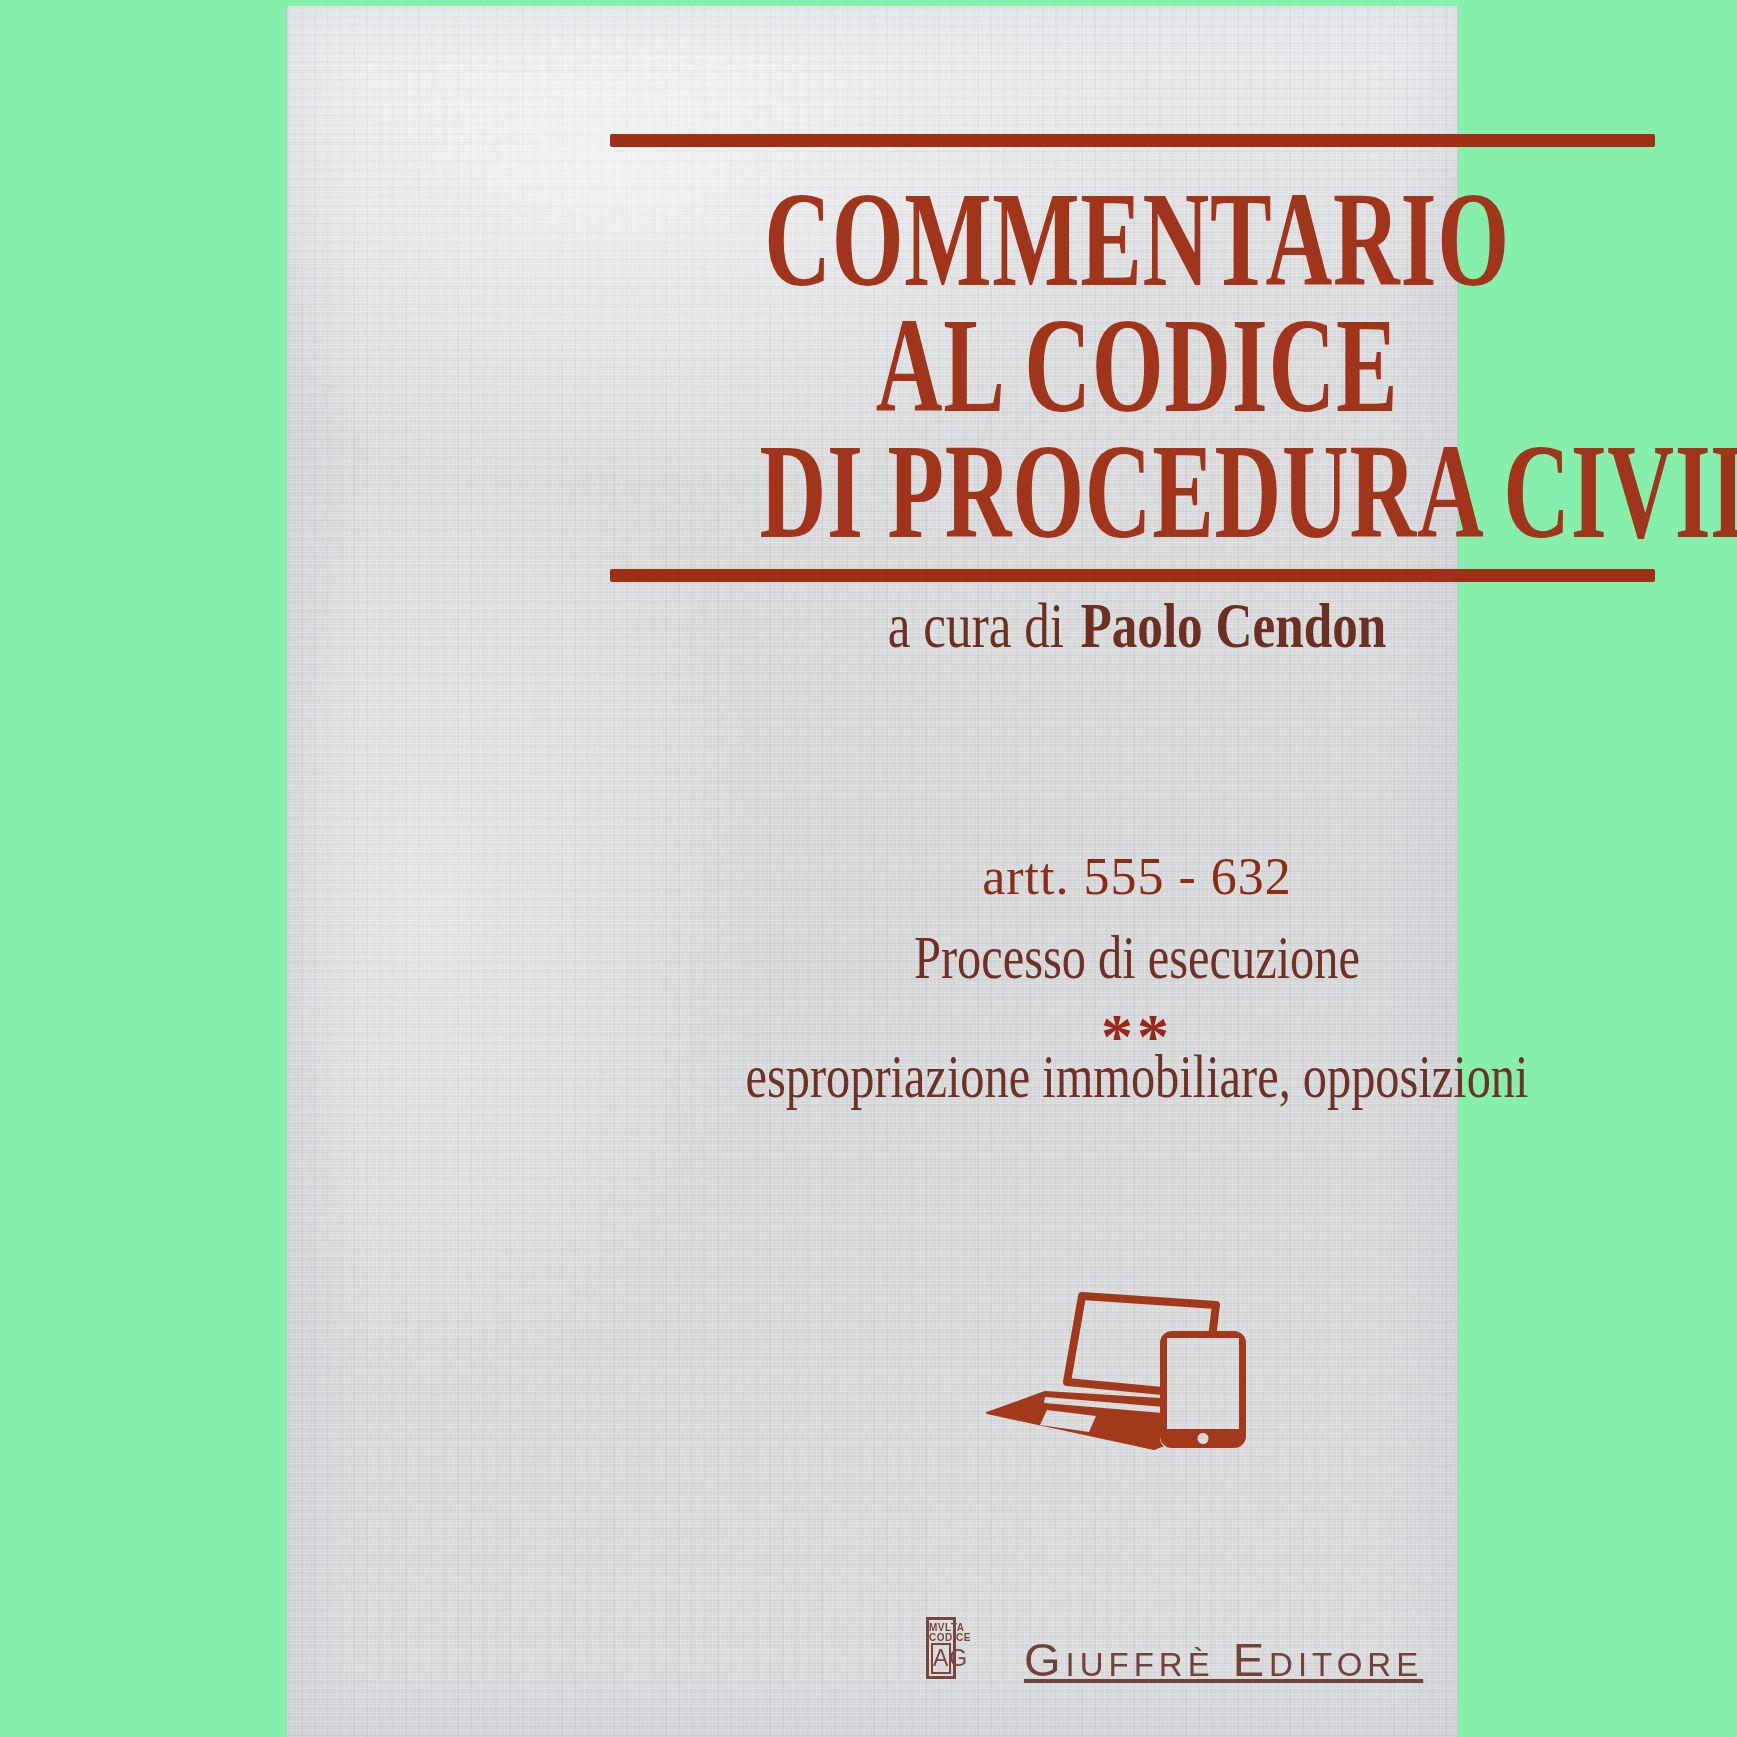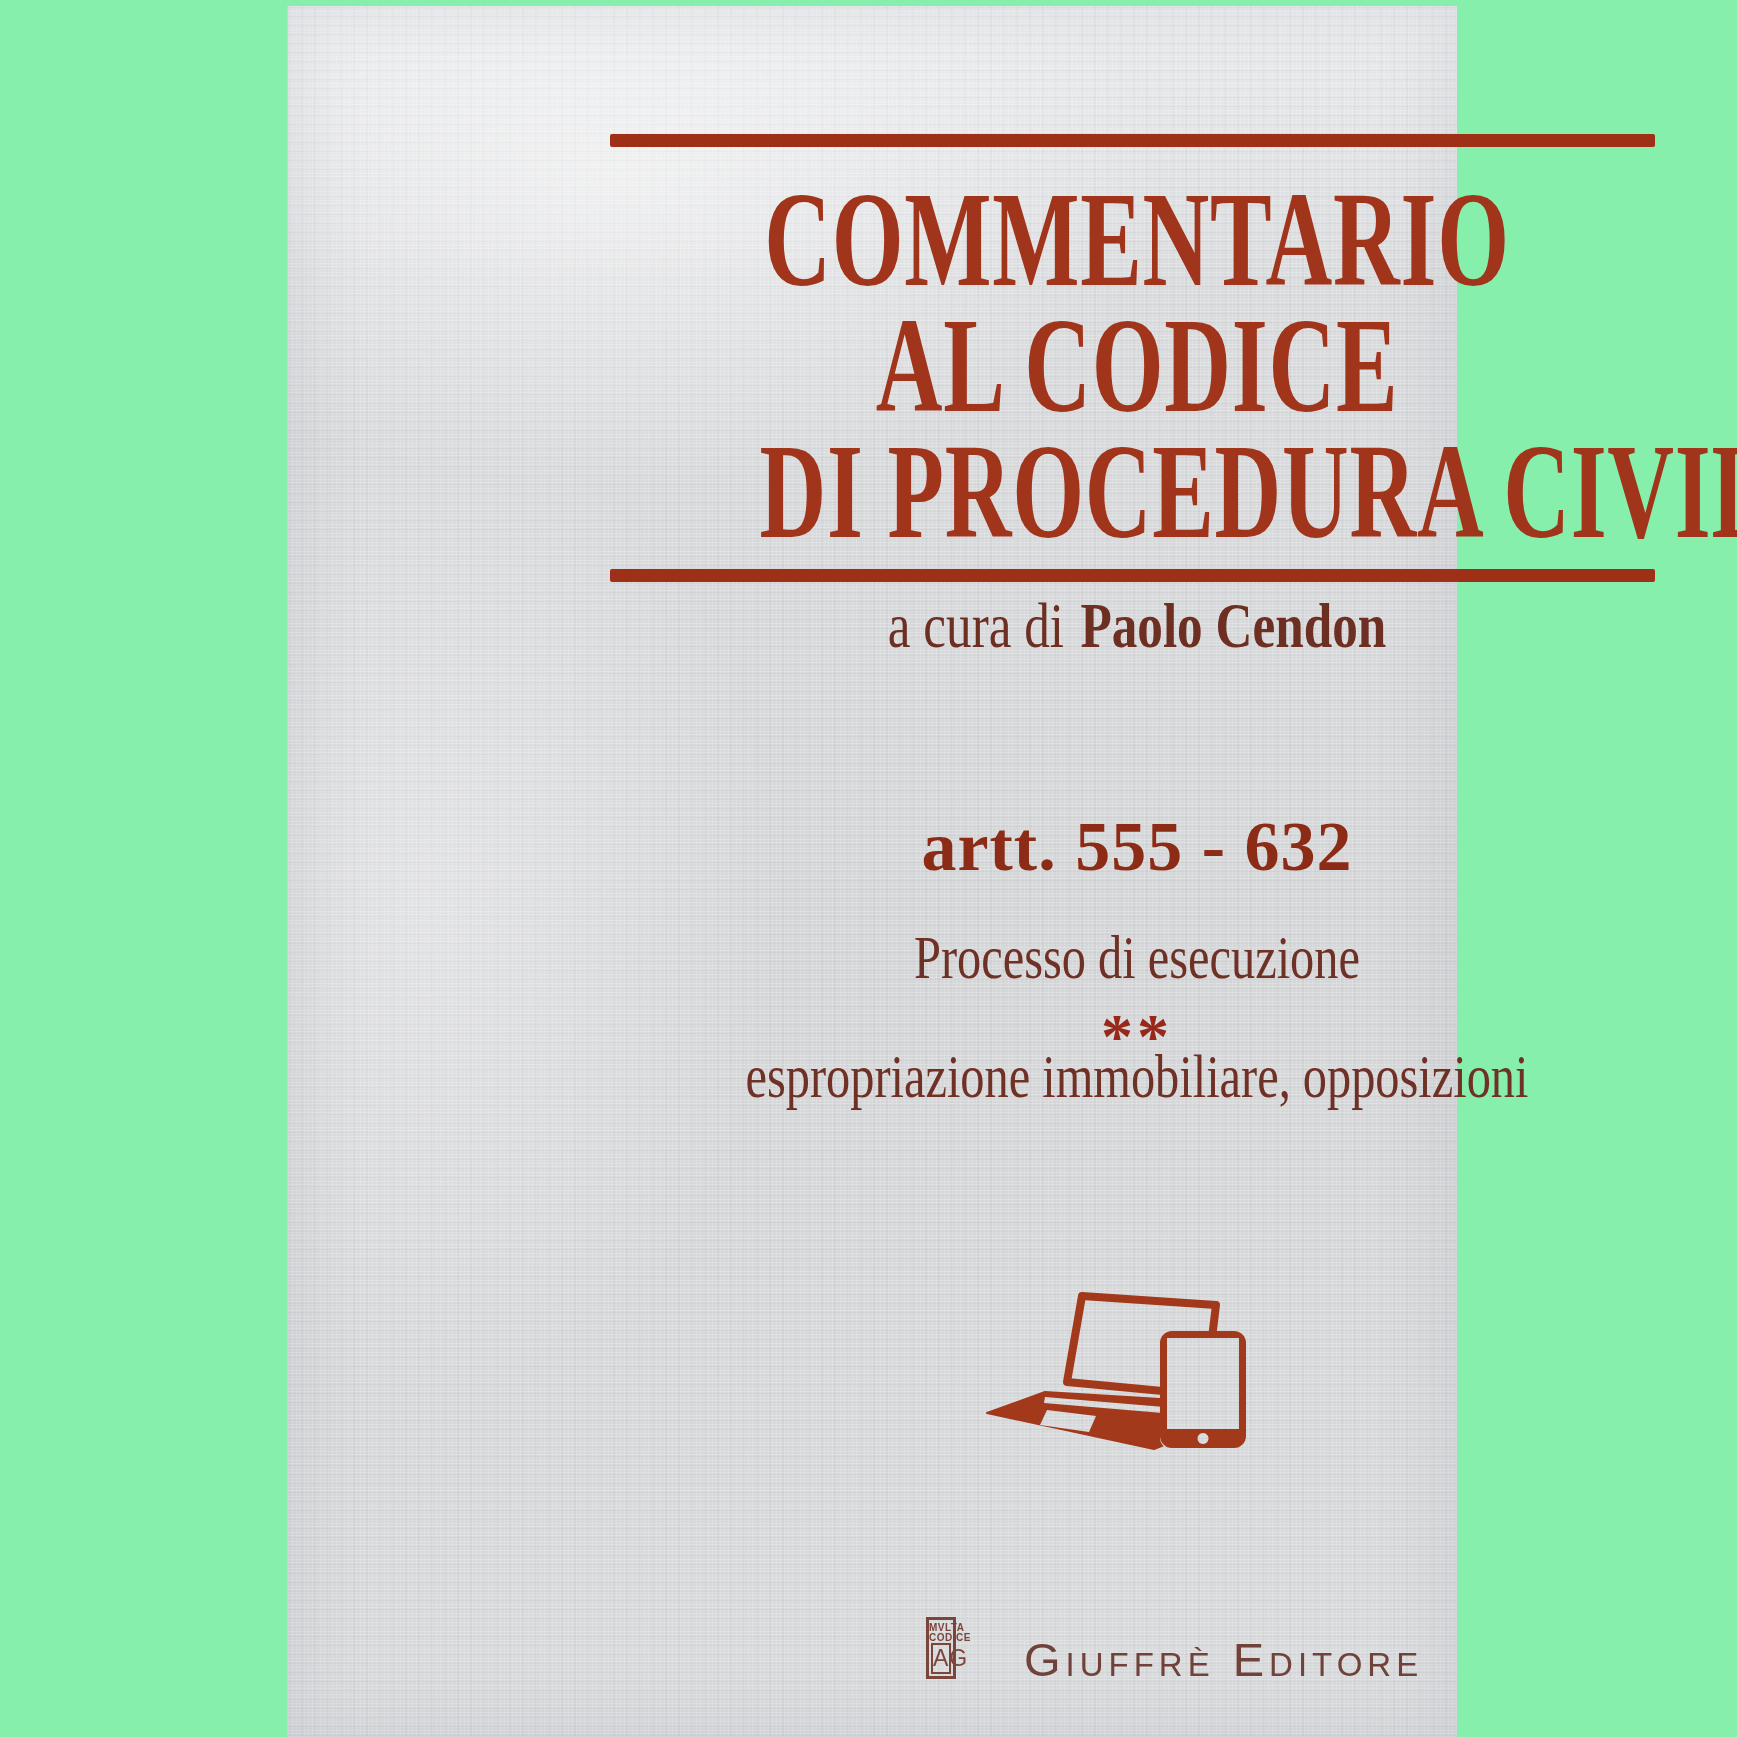--- a/index.html
+++ b/index.html
@@ -64,23 +64,23 @@
 
   .byline {
     top: 583px;
     font-size: 64px;
     transform: scaleX(.80);
   }
   .byline .prefix { margin-right: .32em; }
   .byline .name   { font-weight: bold; }
 
   .artt {
-    top: 801px;
-    font-size: 70px;
-    font-weight: bold;
+    top: 841px;
+    font-size: 52px;
+    font-weight: normal;
     letter-spacing: 1px;
   }
   .series1 {
     top: 916px;
     font-size: 62px;
     transform: scaleX(.78);
   }
   .stars {
     top: 994px;
     font-size: 64px;
@@ -138,20 +138,21 @@
     position: absolute;
     left: 736px;
     top: 1630px;
     font-size: 47px;
     line-height: 1;
     font-variant: small-caps;
     letter-spacing: 5px;
     color: #70423a;
     font-family: "Liberation Sans", sans-serif;
     white-space: nowrap;
+    text-decoration: underline;
   }
 </style>
 </head>
 <body>
 
 <div class="page">
 
   <div class="cover">
 
     <div class="rule rule-top" style="position: absolute; background: rgb(158, 48, 24);"></div>

